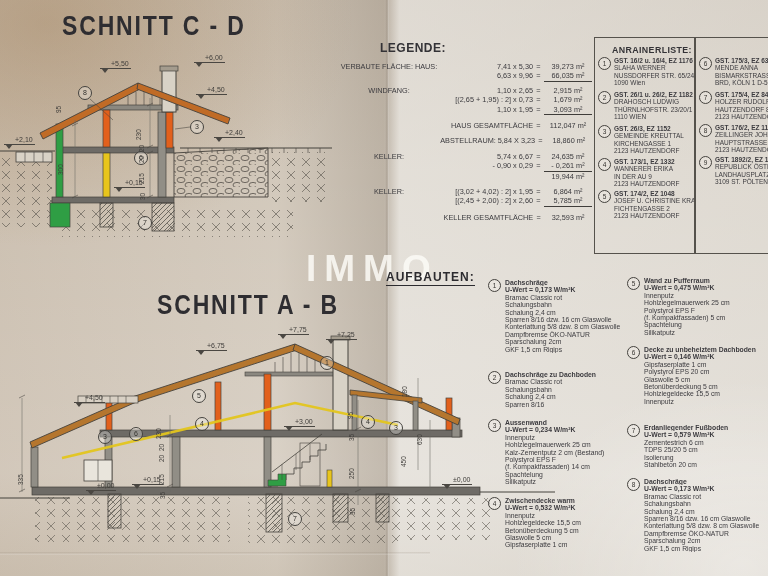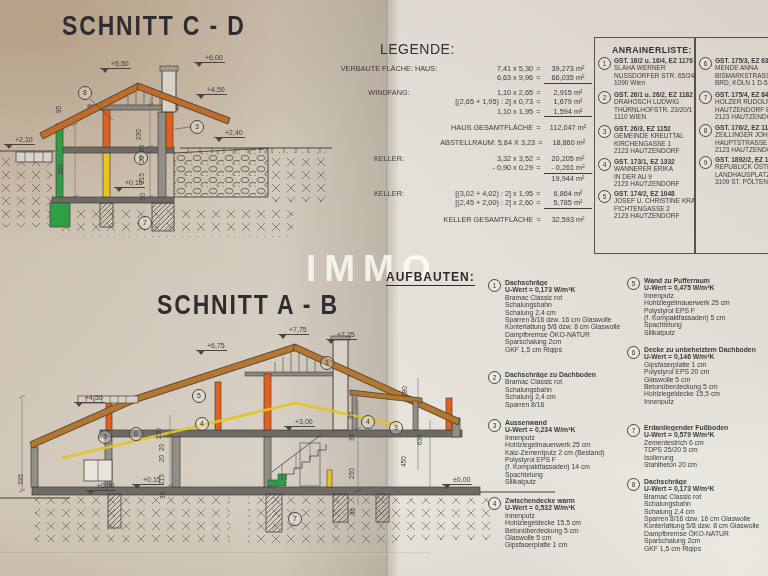--- a/index.html
+++ b/index.html
@@ -22,21 +22,21 @@
   .wm{position:absolute;left:306px;top:252px;z-index:1;color:rgba(252,250,246,.85);}
   .wm .l1{font-size:37px;font-weight:800;letter-spacing:8px;line-height:34px;}
   .wm .l2{font-size:17px;font-weight:400;letter-spacing:9.5px;line-height:20px;margin-top:3px;color:rgba(252,250,246,.8);}
 
   .sec-title{position:absolute;font-size:25px;font-weight:600;letter-spacing:2px;color:#2e2d31;transform:scale(.92,1.08);transform-origin:0 0;white-space:nowrap;}
   #title-cd{left:62px;top:10px;}
   #title-ab{left:157px;top:289px;}
 
   
   .legend{position:absolute;left:336px;top:41px;width:256px;}
-  .legend-title{font-size:14px;font-weight:400;letter-spacing:.5px;margin-bottom:7px;color:#333236;padding-left:44px;}
+  .legend-title{font-size:12px;font-weight:700;letter-spacing:.5px;margin-bottom:7px;color:#333236;padding-left:44px;}
   .lrow{display:flex;font-size:7.3px;line-height:9.4px;color:#3b3a3e;}
   .ll{width:106px;text-align:center;white-space:pre;}
   .le{flex:1;text-align:right;white-space:pre;padding-left:2px;}
   .lq{width:11px;text-align:center;}
   .lv{width:48px;text-align:center;white-space:pre;}
   .lrow.sum .lv{border-bottom:1px solid #3f3d3a;}
   .lrow.bold{font-weight:400;}
   .gap{margin-top:4px;}
   .gap2{margin-top:6px;}
 
@@ -195,39 +195,39 @@
       <div class="lrow">
       <span class="ll"></span>
       <span class="le">[(2,65 + 1,95) : 2] x 0,73</span>
       <span class="lq">=</span>
       <span class="lv">1,679 m²</span>
     </div>
       <div class="lrow sum">
       <span class="ll"></span>
       <span class="le">1,10 x 1,95</span>
       <span class="lq">=</span>
-      <span class="lv">1,594 m²</span>
+      <span class="lv">3,093 m²</span>
     </div>
       <div class="lrow bold gap2">
       <span class="ll"></span>
       <span class="le">HAUS GESAMTFLÄCHE</span>
       <span class="lq">=</span>
       <span class="lv">112,047 m²</span>
     </div>
       <div class="lrow bold gap2">
       <span class="ll"></span>
       <span class="le">ABSTELLRAUM: 5,84 X 3,23</span>
       <span class="lq">=</span>
       <span class="lv">18,860 m²</span>
     </div>
       <div class="lrow gap2">
       <span class="ll">KELLER:</span>
-      <span class="le">3,32 x 3,52</span>
-      <span class="lq">=</span>
-      <span class="lv">20,205 m²</span>
+      <span class="le">5,74 x 6,67</span>
+      <span class="lq">=</span>
+      <span class="lv">24,635 m²</span>
     </div>
       <div class="lrow sum">
       <span class="ll"></span>
       <span class="le">- 0,90 x 0,29</span>
       <span class="lq">=</span>
       <span class="lv">- 0,261 m²</span>
     </div>
       <div class="lrow">
       <span class="ll"></span>
       <span class="le"></span>

